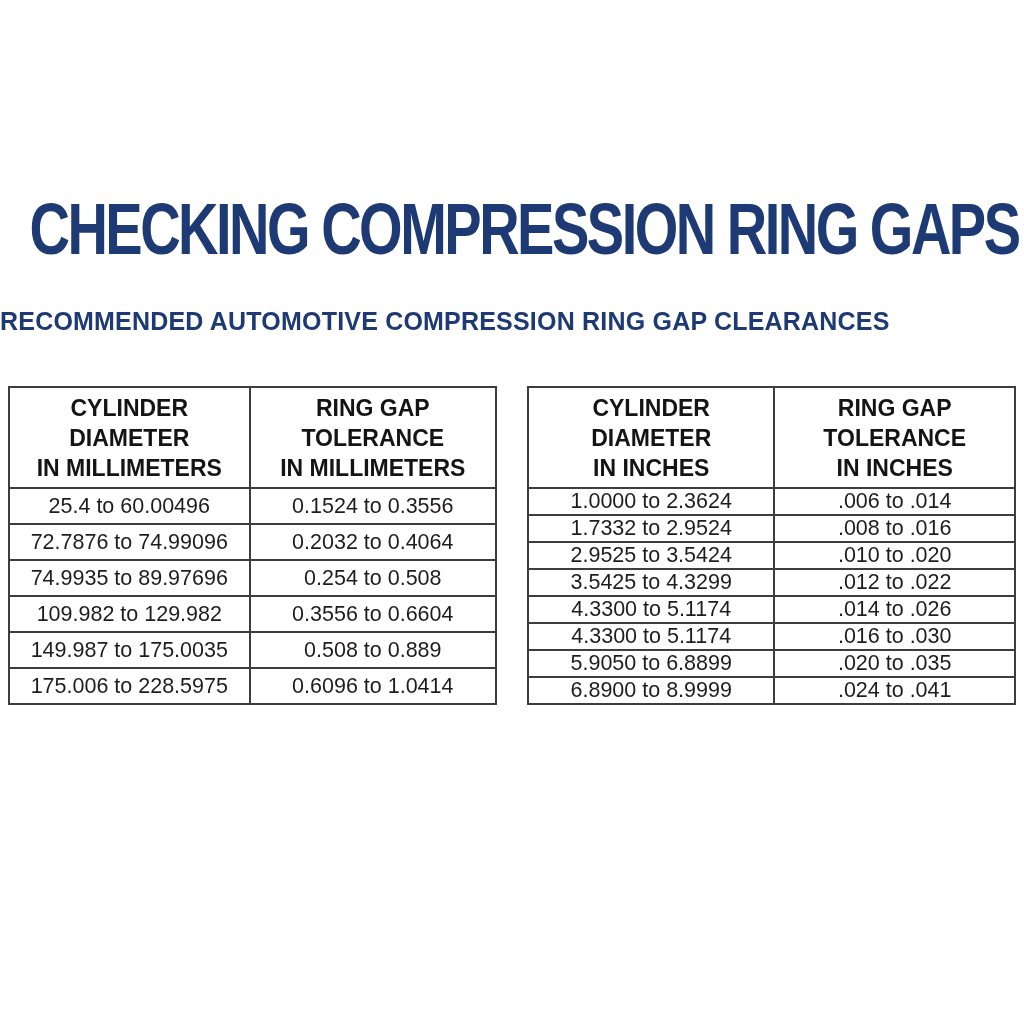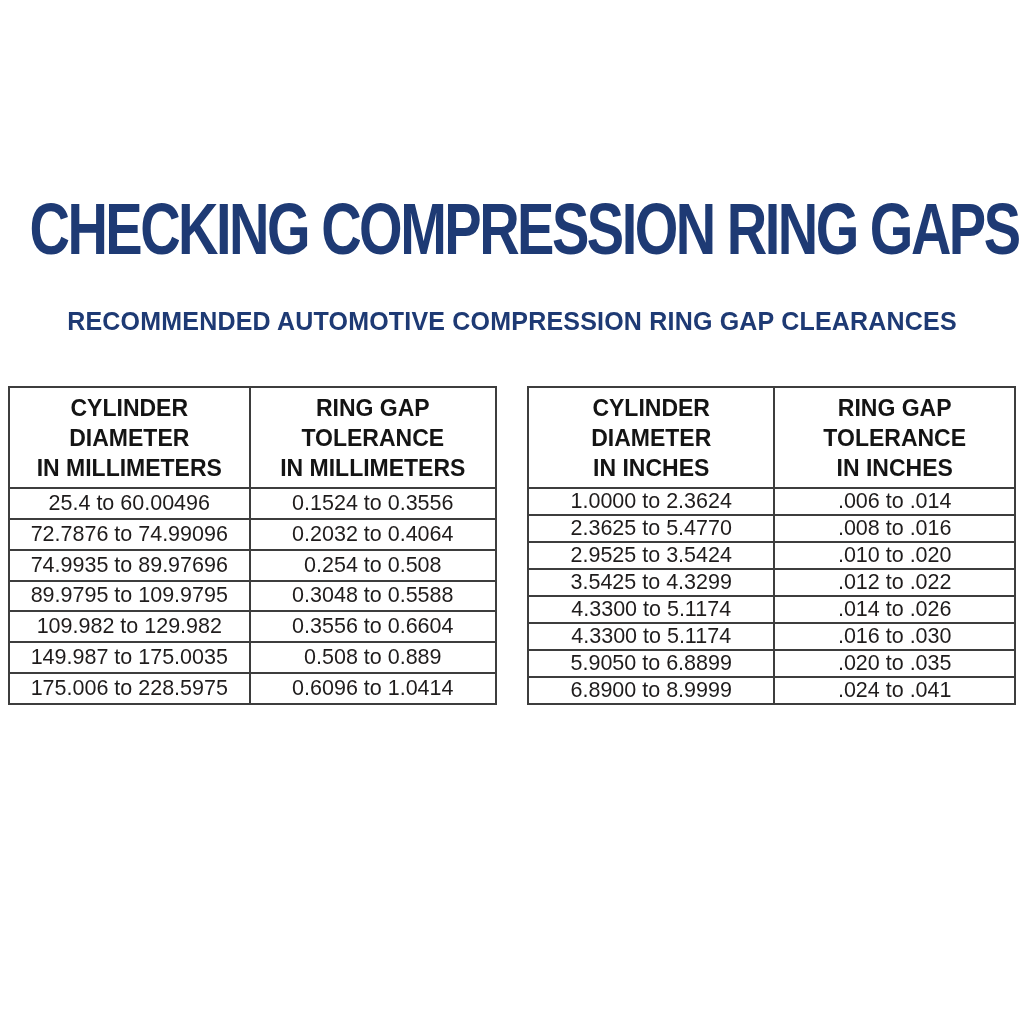--- a/index.html
+++ b/index.html
@@ -34,21 +34,20 @@
     color: var(--heading-blue);
     font-size: 56px;
     font-weight: bold;
     letter-spacing: -2.5px;
     white-space: nowrap;
     transform: scaleY(1.3);
     transform-origin: center;
   }
   .subtitle {
     margin: 46px 0 0 0;
-    text-align: center;
     color: var(--heading-blue);
     font-size: 25px;
     font-weight: bold;
     letter-spacing: 0.2px;
     white-space: nowrap;
   }
   .tables-row {
     margin-top: 50px;
     padding: 0 8px;
     display: flex;
@@ -116,24 +115,20 @@
         </tr>
         <tr>
           <td>72.7876 to 74.99096</td>
           <td>0.2032 to 0.4064</td>
         </tr>
         <tr>
           <td>74.9935 to 89.97696</td>
           <td>0.254 to 0.508</td>
         </tr>
         <tr>
-          <td>89.9795 to 109.9795</td>
-          <td>0.3048 to 0.5588</td>
-        </tr>
-        <tr>
           <td>109.982 to 129.982</td>
           <td>0.3556 to 0.6604</td>
         </tr>
         <tr>
           <td>149.987 to 175.0035</td>
           <td>0.508 to 0.889</td>
         </tr>
         <tr>
           <td>175.006 to 228.5975</td>
           <td>0.6096 to 1.0414</td>
@@ -155,21 +150,21 @@
 TOLERANCE
 IN INCHES</th>
         </tr>
       </thead>
       <tbody>
         <tr>
           <td>1.0000 to 2.3624</td>
           <td>.006 to .014</td>
         </tr>
         <tr>
-          <td>2.3625 to 5.4770</td>
+          <td>1.7332 to 2.9524</td>
           <td>.008 to .016</td>
         </tr>
         <tr>
           <td>2.9525 to 3.5424</td>
           <td>.010 to .020</td>
         </tr>
         <tr>
           <td>3.5425 to 4.3299</td>
           <td>.012 to .022</td>
         </tr>

